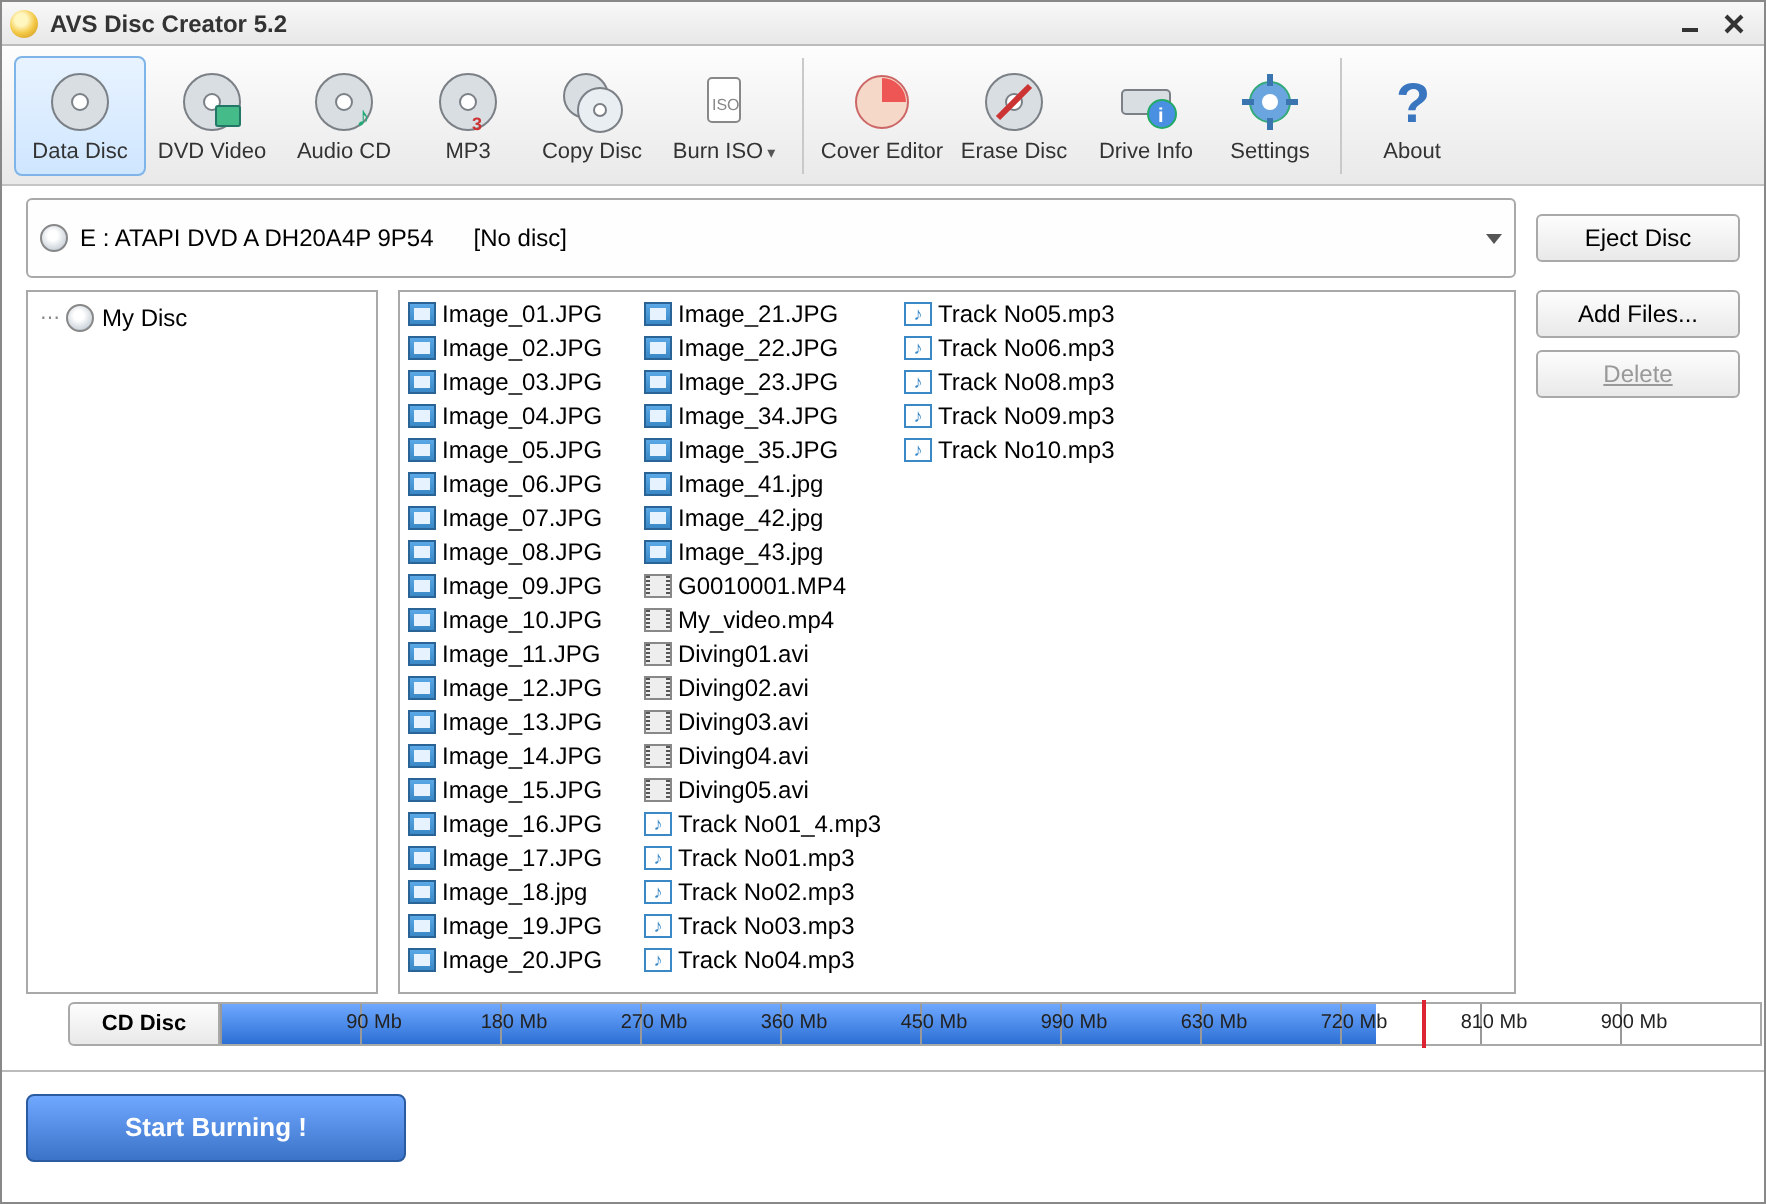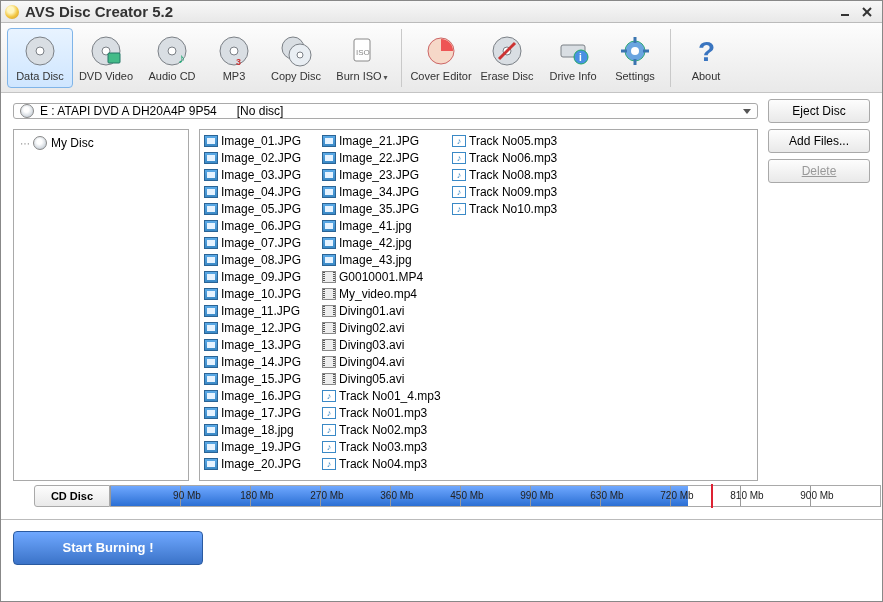--- a/index.html
+++ b/index.html
@@ -1,35 +1,35 @@
 <!DOCTYPE html>
 <html><head>
 <meta charset="utf-8">
 <style>
 * { box-sizing: border-box; margin: 0; padding: 0; font-family: "Segoe UI", Tahoma, sans-serif; }
 body { background: #fff; width: 883px; height: 602px; overflow: hidden; border: 1px solid #888; }
 
-.titlebar { height: 22px; background: linear-gradient(#f8f8f8,#e8e8e8); border-bottom: 1px solid #bbb; display: flex; align-items: center; padding: 0 4px; font-size: 15px; }
+.titlebar { height: 22px; background: linear-gradient(#f8f8f8,#e8e8e8); border-bottom: 1px solid #bbb; display: flex; align-items: center; padding: 0 4px; font-size: 12px; }
 .titlebar .appicon { width: 14px; height: 14px; background: radial-gradient(circle at 40% 35%, #fff6c0 25%, #f3c845 55%, #c88e1c 100%); border-radius: 50%; margin-right: 6px; }
 .titlebar .title { flex: 1; font-weight: bold; color: #333; }
 .titlebar .winbtn { width: 22px; height: 14px; display: flex; align-items: center; justify-content: center; }
 .titlebar .winbtn svg { width: 12px; height: 12px; }
 
 .toolbar { display: flex; align-items: center; background: linear-gradient(#fdfdfd,#e9e9e9); border-bottom: 1px solid #c4c4c4; padding: 2px 6px; height: 70px; }
 .tb-group { display: flex; }
 .sep { width: 1px; height: 58px; background: #c9c9c9; margin: 0 6px; }
 .tb-btn { width: 66px; height: 60px; display: flex; flex-direction: column; align-items: center; justify-content: center; font-size: 11px; color: #333; border: 1px solid transparent; border-radius: 4px; cursor: pointer; }
 .tb-btn.active { background: linear-gradient(#e8f3ff,#cfe6ff); border: 1px solid #7fb4e8; }
 .tb-btn .ico { width: 34px; height: 34px; display: flex; align-items: center; justify-content: center; }
 .tb-btn .lbl { margin-top: 2px; }
 .tb-btn.narrow { width: 58px; }
 .tb-btn .drop { font-size: 8px; color: #555; margin-left: 2px; }
 
 .drivebar { display: flex; align-items: center; padding: 6px 12px; gap: 10px; }
-.drive-select { flex: 1; height: 16px; border: 1px solid #a9a9a9; border-radius: 3px; background: #fefefe; display: flex; align-items: center; padding: 0 6px; font-size: 12px; justify-content: space-between; }
+.drive-select { flex: 1; height: 40px; border: 1px solid #a9a9a9; border-radius: 3px; background: #fefefe; display: flex; align-items: center; padding: 0 6px; font-size: 12px; justify-content: space-between; }
 .drive-select .discico { width: 14px; height: 14px; border-radius: 50%; background: radial-gradient(circle at 45% 40%, #fff 25%, #cfd6dd 70%, #8a8f95 100%); border: 1px solid #888; margin-right: 6px; }
 .side-btn { width: 102px; height: 24px; border: 1px solid #a9a9a9; border-radius: 3px; background: linear-gradient(#fdfdfd,#e9e9e9); font-size: 12px; cursor: pointer; }
 .side-btn:disabled { color: #999; text-decoration: underline; }
 
 .mainarea { display: flex; padding: 0 12px; gap: 10px; height: 352px; }
 .tree { width: 176px; border: 1px solid #a9a9a9; background: #fff; font-size: 12px; padding: 4px; overflow: auto; }
 .tree-item { display: flex; align-items: center; gap: 4px; padding: 2px; }
 .tree-item .dots { color: #888; font-size: 10px; letter-spacing: -1px; }
 .tree-item .discico { width: 14px; height: 14px; border-radius: 50%; background: radial-gradient(circle at 45% 40%, #fff 25%, #cfd6dd 70%, #8a8f95 100%); border: 1px solid #888; }
 

